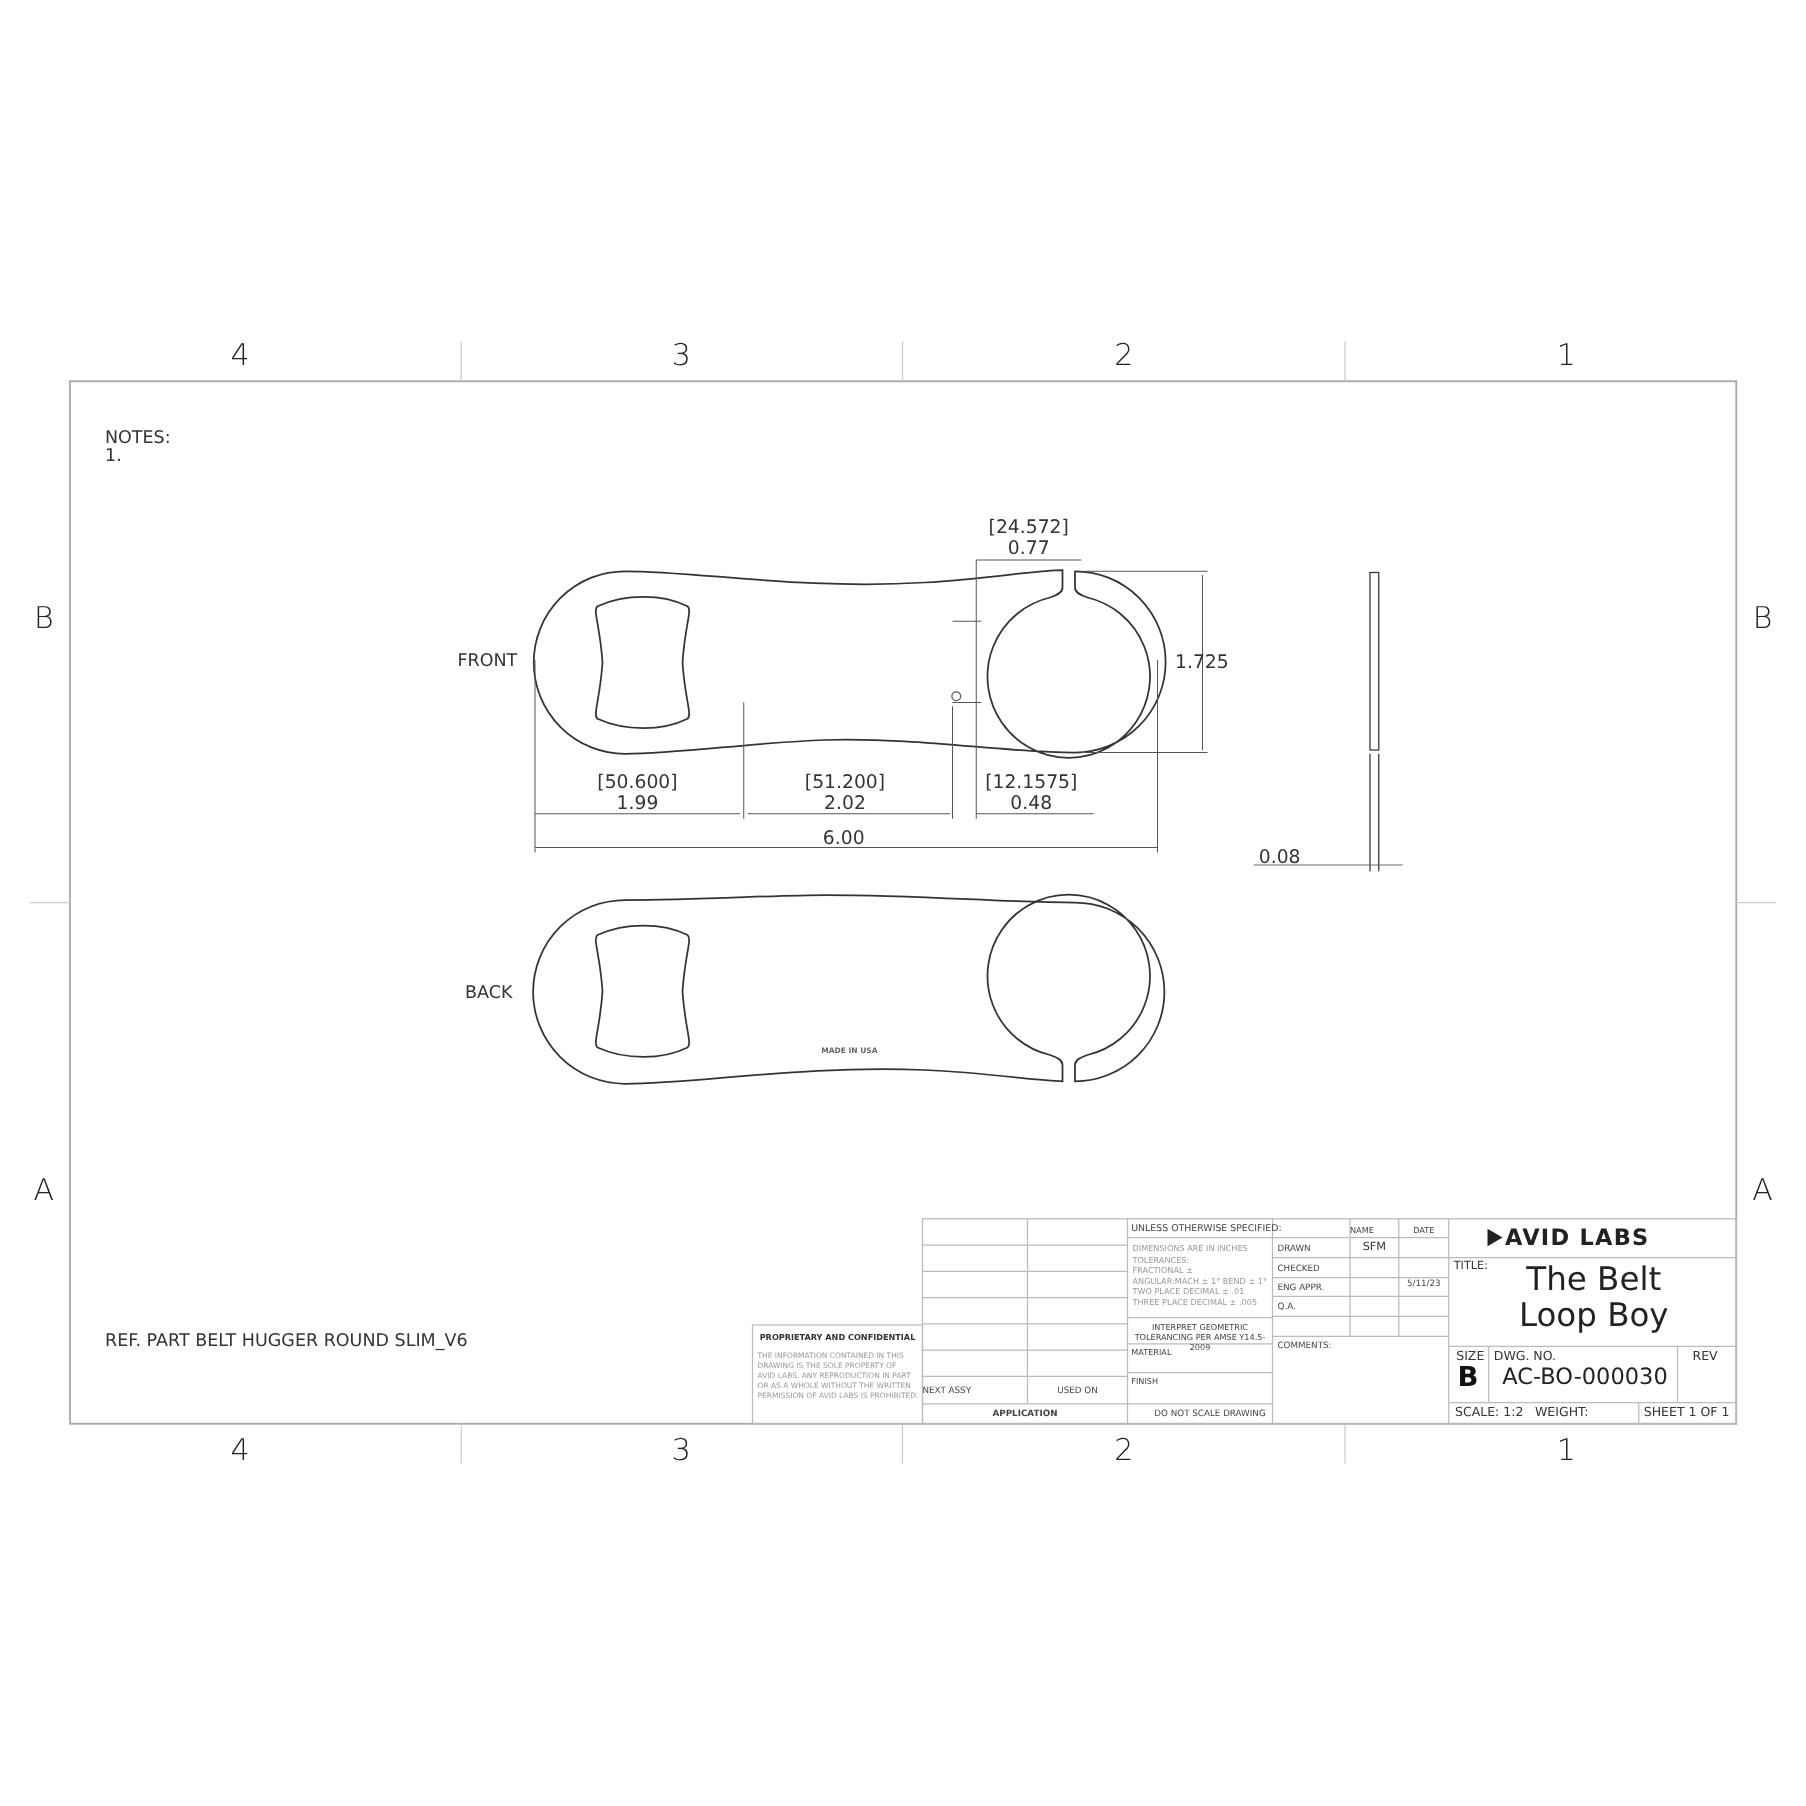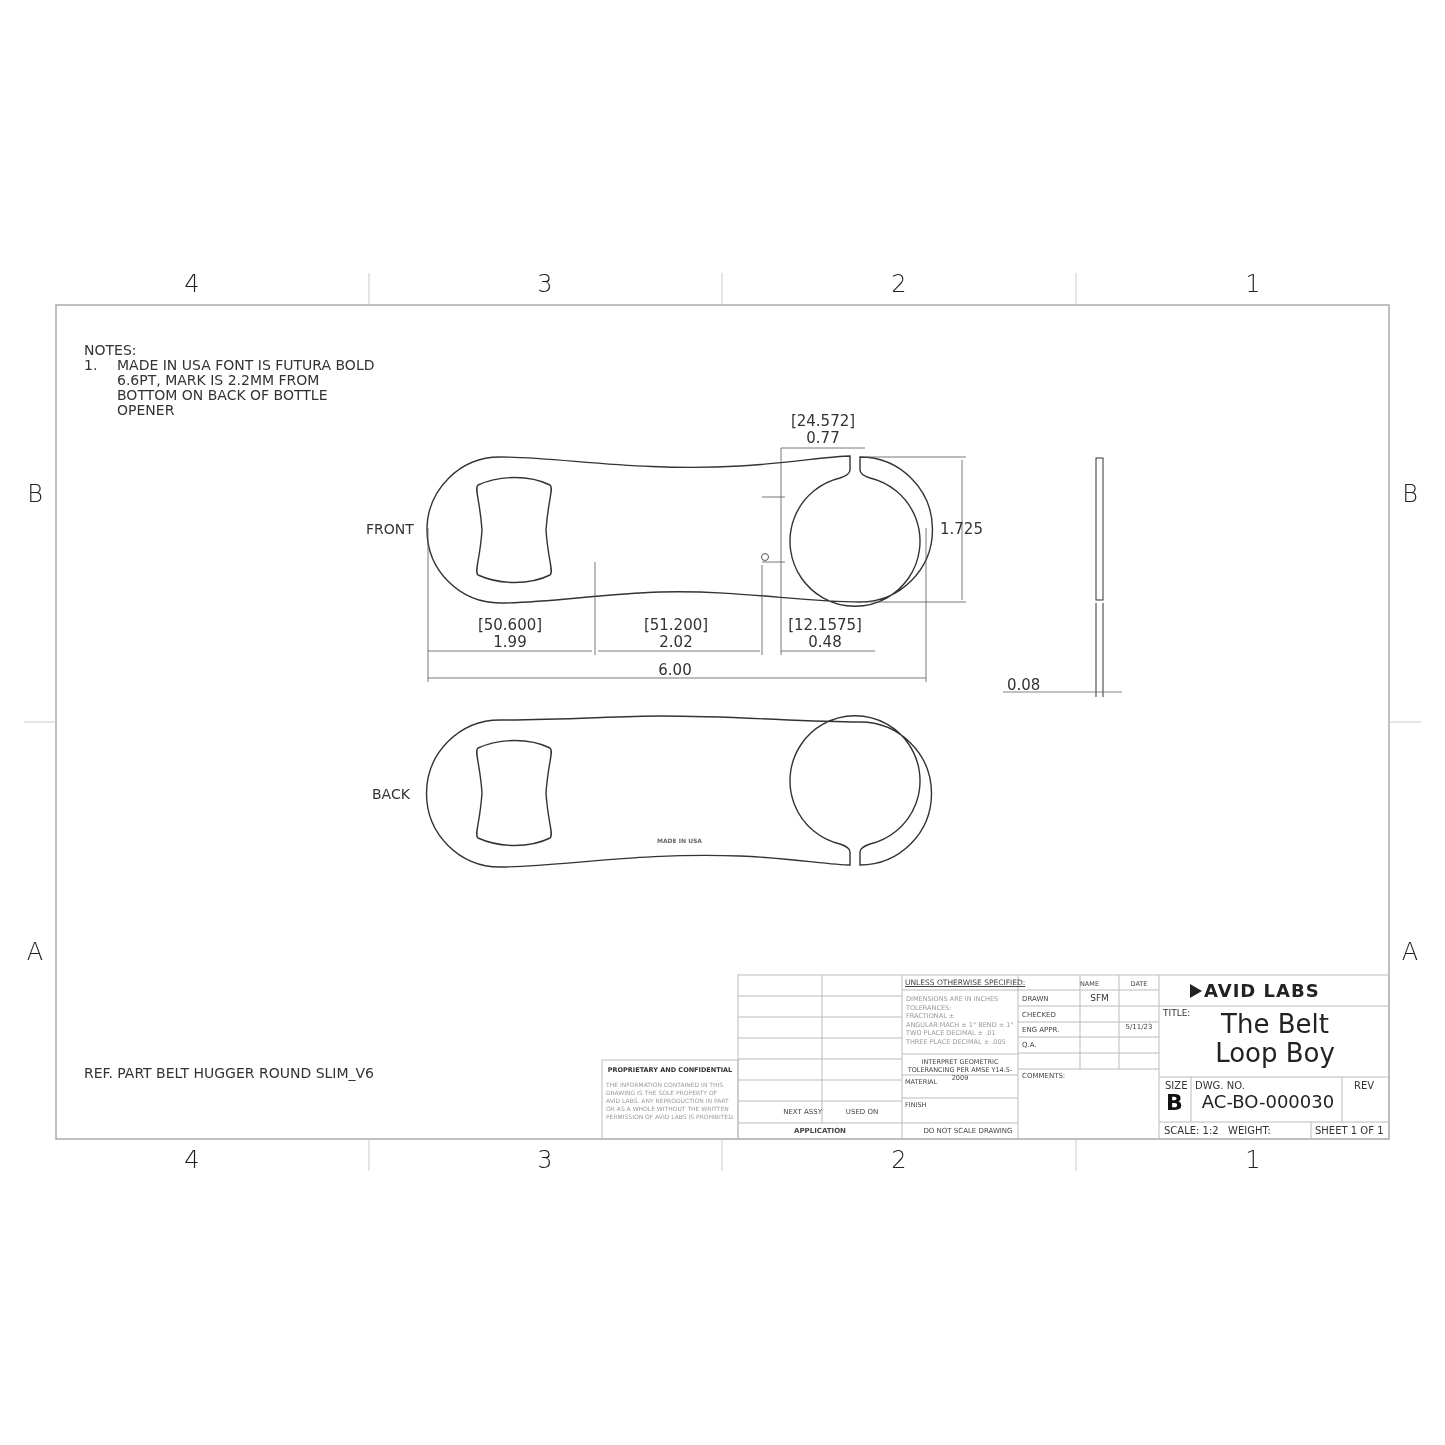--- a/index.html
+++ b/index.html
@@ -94,26 +94,20 @@
 <div class="zone" style="left:1233px;top:1146px;">1</div>
 <div class="zone" style="left:15px;top:480px;">B</div>
 <div class="zone" style="left:15px;top:938px;">A</div>
 <div class="zone" style="left:1390px;top:480px;">B</div>
 <div class="zone" style="left:1390px;top:938px;">A</div>
 
 <div class="notes">
   <div>NOTES:</div>
   <div class="item">
     <div class="num">1.</div>
-    <div>
-      <div>MADE IN USA FONT IS FUTURA BOLD</div>
-      <div>6.6PT, MARK IS 2.2MM FROM</div>
-      <div>BOTTOM ON BACK OF BOTTLE</div>
-      <div>OPENER</div>
-    </div>
   </div>
 </div>
 
 <div class="view-label" style="left:366px;top:521px;">FRONT</div>
 <div class="view-label" style="left:372px;top:786px;">BACK</div>
 <div class="abs" style="left:657px;top:837px;font-size:6px;font-weight:bold;color:#666;">MADE IN USA</div>
 
 <div class="dim" style="left:778px;top:413px;width:90px;">
   <div>[24.572]</div>
   <div>0.77</div>
@@ -174,25 +168,25 @@
 
 <div class="abs" style="left:604px;top:1066px;width:132px;text-align:center;font-size:6.5px;font-weight:bold;color:#333;">PROPRIETARY AND CONFIDENTIAL</div>
 <div class="abs t-grey" style="left:606px;top:1081px;font-size:6px;line-height:8px;">
   <div>THE INFORMATION CONTAINED IN THIS</div>
   <div>DRAWING IS THE SOLE PROPERTY OF</div>
   <div>AVID LABS.  ANY REPRODUCTION IN PART</div>
   <div>OR AS A WHOLE WITHOUT THE WRITTEN</div>
   <div>PERMISSION OF AVID LABS IS PROHIBITED.</div>
 </div>
 
-<div class="abs t-small" style="left:738px;top:1108px;width:84px;text-align:right;">NEXT ASSY</div>
+<div class="abs t-small" style="left:738px;top:1108px;width:84px;text-align:left;">NEXT ASSY</div>
 <div class="abs t-small" style="left:822px;top:1108px;width:80px;text-align:center;">USED ON</div>
 <div class="abs t-small" style="left:738px;top:1127px;width:164px;text-align:center;font-weight:bold;">APPLICATION</div>
 
-<div class="abs t-small" style="left:905px;top:978px;font-size:7.5px;text-decoration:underline;">UNLESS OTHERWISE SPECIFIED:</div>
+<div class="abs t-small" style="left:905px;top:978px;font-size:7.5px;">UNLESS OTHERWISE SPECIFIED:</div>
 <div class="abs t-grey" style="left:906px;top:995px;font-size:6.5px;line-height:8.5px;">
   <div>DIMENSIONS ARE IN INCHES</div>
   <div>TOLERANCES:</div>
   <div>FRACTIONAL ±</div>
   <div>ANGULAR:MACH ± 1° BEND ± 1°</div>
   <div>TWO PLACE DECIMAL    ± .01</div>
   <div>THREE PLACE DECIMAL  ± .005</div>
 </div>
 <div class="abs t-small" style="left:902px;top:1058px;width:116px;text-align:center;font-size:6.5px;line-height:8px;">
   <div>INTERPRET GEOMETRIC</div>

